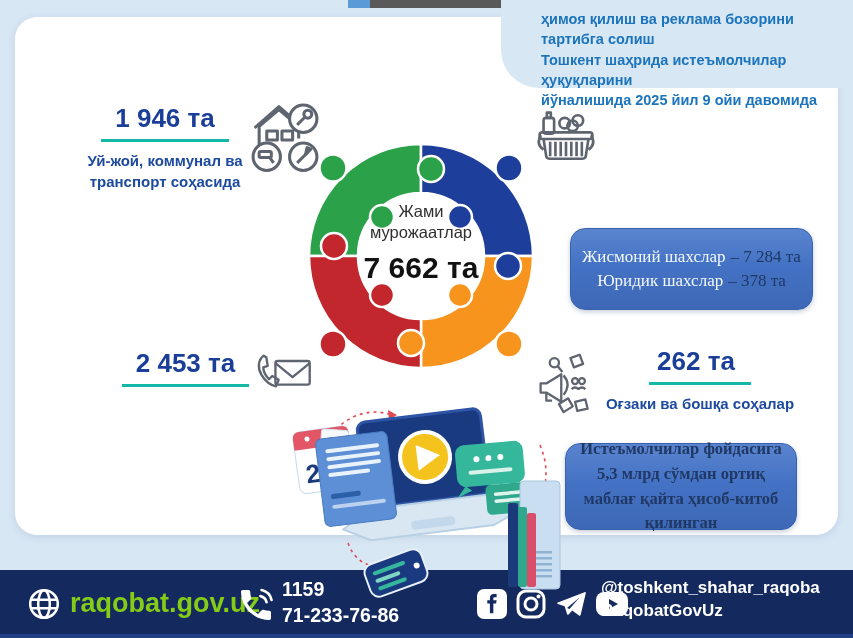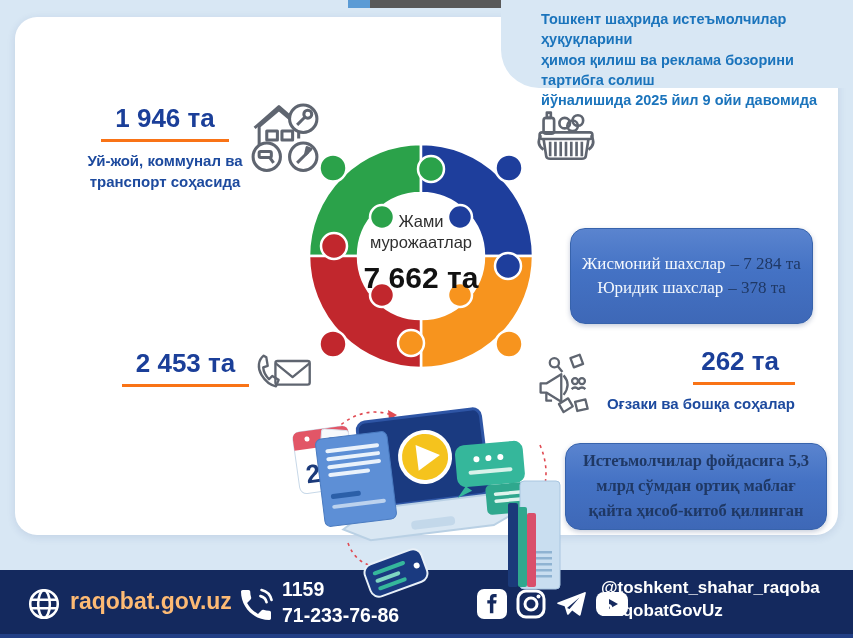--- a/index.html
+++ b/index.html
@@ -15,73 +15,73 @@
 
   .header-notch{right:0;top:0;width:352px;height:88px;background:#D8E7F4;
         border-bottom-left-radius:38px;padding:9px 14px 0 40px;box-sizing:border-box;}
   .header-line{color:#1B74BC;font-weight:bold;font-size:14.5px;line-height:1.4;}
 
   .badge{left:83px;top:20px;width:304px;height:42px;background:#16337F;border-radius:21px;
         color:#fff;font-weight:bold;font-size:19px;display:flex;align-items:center;
         justify-content:center;letter-spacing:.4px;box-shadow:0 3px 7px rgba(20,40,90,.30);}
 
   .stat{z-index:3;}
-  .stat-value-wrap{display:inline-block;border-bottom:3px solid #f97316;padding:0 14px 5px;}
+  .stat-value-wrap{display:inline-block;border-bottom:3px solid #14b8a6;padding:0 14px 5px;}
   .stat-value{font-size:26px;font-weight:bold;color:#1B3F99;white-space:nowrap;}
   .stat-label{font-size:15px;font-weight:bold;color:#1D4A9E;line-height:1.38;margin-top:9px;}
   .stat-housing{left:75px;top:103px;width:180px;text-align:center;}
   .stat-trade{left:605px;top:100px;width:200px;text-align:left;}
   .stat-comm{left:103px;top:348px;width:165px;text-align:center;}
   .stat-comm .stat-label{text-align:left;}
-  .stat-adv{left:605px;top:346px;width:190px;text-align:right;}
+  .stat-adv{left:605px;top:346px;width:190px;text-align:center;}
 
   .line-icon{z-index:3;}
 
   .donut{left:281px;top:116px;width:280px;height:280px;z-index:2;}
-  .donut-center{left:356px;top:211px;width:130px;text-align:center;z-index:3;}
+  .donut-center{left:356px;top:201px;width:130px;text-align:center;z-index:3;}
   .donut-center .t1{font-size:16.5px;color:#2f2f2f;line-height:1.25;}
   .donut-center .t2{font-size:30px;font-weight:bold;color:#121212;margin-top:9px;}
 
   .bluebox{background:linear-gradient(180deg,#5A84CF 0%,#4472C4 45%,#3E68B7 100%);
         border:1.5px solid #3763AC;border-radius:15px;display:flex;flex-direction:column;
         justify-content:center;align-items:center;font-family:"Liberation Serif",serif;
         box-shadow:0 2px 5px rgba(30,55,110,.25);z-index:3;box-sizing:border-box;}
   .box-types{left:83px;top:227px;width:203px;height:83px;}
-  .box-applicants{left:570px;top:228px;width:243px;height:96px;}
-  .box-refund{left:565px;top:443px;width:262px;height:87px;padding:0 10px;}
+  .box-applicants{left:570px;top:228px;width:243px;height:82px;}
+  .box-refund{left:565px;top:443px;width:232px;height:87px;padding:0 10px;}
   .box-line{font-size:17.5px;line-height:1.42;white-space:nowrap;}
   .box-applicants .box-line{font-size:17px;}
   .bl{color:#F4F8FD;}
   .bv{color:#1F3864;margin-left:5px;}
   .refund-text{font-weight:bold;color:#1F3864;font-size:16.5px;text-align:center;line-height:1.5;}
 
   .illustration{left:278px;top:393px;width:290px;height:205px;z-index:6;}
 
   .footer{left:0;top:570px;width:853px;height:68px;background:#14295E;z-index:4;
         border-bottom:4px solid #223F85;box-sizing:border-box;}
   .f-globe{left:26px;top:16px;}
-  .f-site{left:70px;top:18px;color:#fdba74;font-weight:bold;font-size:23px;}
+  .f-site{left:70px;top:18px;color:#84cc16;font-weight:bold;font-size:27px;}
   .f-phone-icon{left:236px;top:15px;}
   .f-nums{left:282px;top:6px;color:#fff;font-weight:bold;font-size:19.5px;line-height:1.35;}
   .f-socials{left:477px;top:19px;display:flex;gap:9px;}
   .f-social-text{left:601px;top:7px;color:#fff;font-weight:bold;font-size:17px;line-height:1.33;}
 </style>
 </head>
 <body>
 
 <div class="page">
 
   <div class="abs tab-accent"></div>
   <div class="abs tab-bar"></div>
 
   <div class="abs card"></div>
 
   <div class="abs header-notch">
+    <div class="header-line">ҳимоя қилиш ва реклама бозорини тартибга солиш</div>
     <div class="header-line">Тошкент шаҳрида истеъмолчилар ҳуқуқларини</div>
-    <div class="header-line">ҳимоя қилиш ва реклама бозорини тартибга солиш</div>
     <div class="header-line">йўналишида 2025 йил 9 ойи давомида</div>
   </div>
 
 
   <div class="abs stat stat-housing">
     <div class="stat-value-wrap">
       <span class="stat-value">1 946 та</span>
     </div>
     <div class="stat-label">Уй-жой, коммунал ва транспорт соҳасида</div>
   </div>

